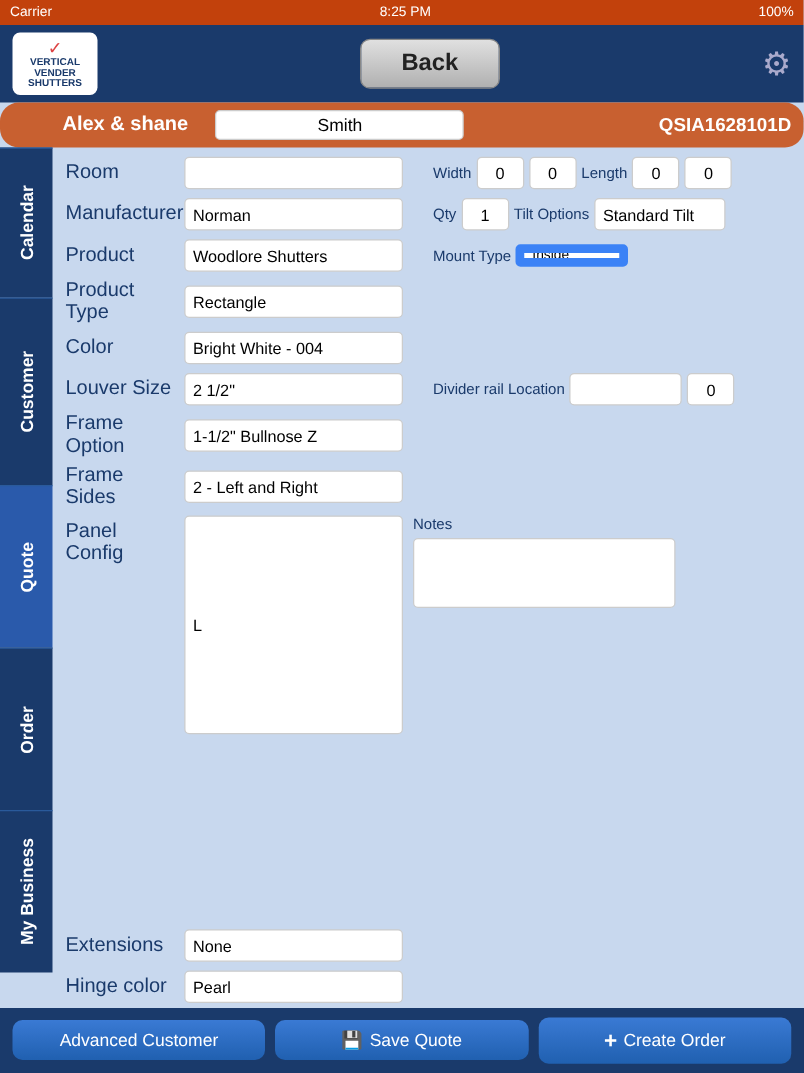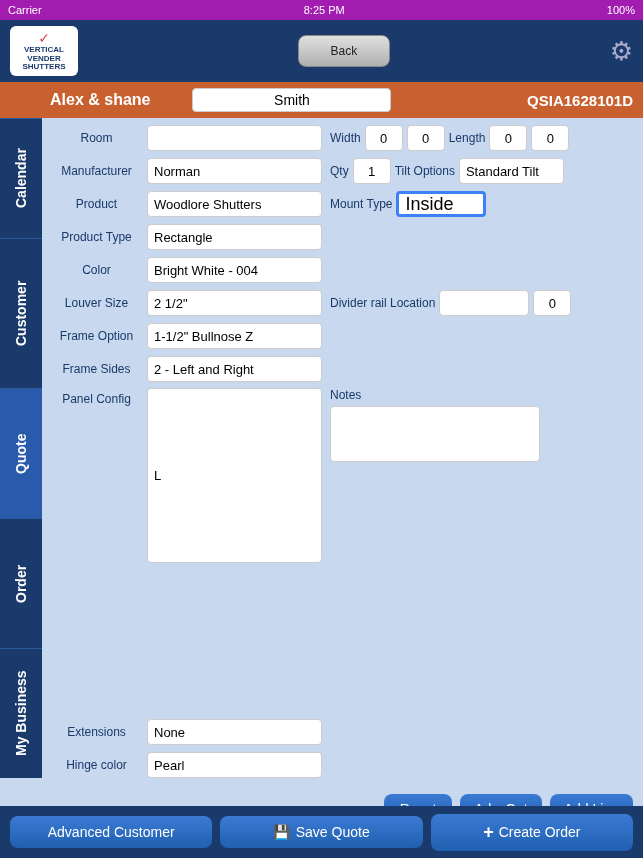--- a/index.html
+++ b/index.html
@@ -8,21 +8,21 @@
       height: 858px;
       font-family: -apple-system, 'Helvetica Neue', Arial, sans-serif;
       font-size: 13px;
       background: #c8d8ee;
       overflow: hidden;
       position: relative;
     }
 
     
     .status-bar {
-      background: #a21caf;
+      background: #c2410c;
       color: #fff;
       font-size: 11px;
       display: flex;
       justify-content: space-between;
       align-items: center;
       padding: 2px 8px;
       height: 20px;
     }
 
     
@@ -55,42 +55,43 @@
     .logo-check {
       color: #d44;
       font-size: 14px;
     }
 
     .back-btn {
       background: linear-gradient(to bottom, #e0e0e0, #b0b0b0);
       border: 1px solid #888;
       border-radius: 8px;
       padding: 8px 32px;
-      font-size: 12px;
-      font-weight: 400;
+      font-size: 19px;
+      font-weight: 700;
       color: #222;
       cursor: pointer;
     }
 
     .gear-btn {
       background: none;
       border: none;
       cursor: pointer;
       color: #aac;
       font-size: 26px;
     }
 
     
     .customer-header {
       background: #c86030;
       display: flex;
       align-items: center;
       padding: 6px 10px 6px 50px;
       height: 36px;
-      gap: 22px;
+      gap: 2px;
+      border-radius: 15px;
     }
     .customer-name {
       color: #fff;
       font-size: 16px;
       font-weight: bold;
       flex: 0 0 auto;
       margin-right: 20px;
     }
     .customer-smith {
       background: #fff;
@@ -156,43 +157,43 @@
 
     .form-row {
       display: flex;
       align-items: center;
       margin-bottom: 5px;
       min-height: 28px;
     }
 
     .form-label {
       color: #1a3a6b;
-      font-size: 12px;
-      text-align: center;
+      font-size: 16px;
+      text-align: left;
       width: 95px;
       flex: 0 0 95px;
       padding-right: 6px;
     }
 
     .form-input {
       background: #fff;
       border: 1px solid #ccc;
       border-radius: 4px;
       padding: 4px 6px;
       font-size: 13px;
       height: 26px;
       flex: 0 0 175px;
       width: 175px;
     }
 
     
     .right-fields {
       display: flex;
       align-items: center;
-      margin-left: 8px;
+      margin-left: 24px;
       gap: 4px;
       flex: 1;
     }
 
     .right-label {
       color: #1a3a6b;
       font-size: 12px;
       white-space: nowrap;
     }
 
@@ -202,25 +203,25 @@
       border-radius: 4px;
       padding: 2px 4px;
       font-size: 13px;
       height: 26px;
       width: 38px;
       text-align: center;
     }
 
     .medium-input {
       background: #fff;
-      border: 3px solid #3b82f6;
+      border: 7px solid #3b82f6;
       border-radius: 4px;
       padding: 2px 6px;
-      font-size: 18px;
-      height: 26px;
+      font-size: 11px;
+      height: 16px;
       width: 90px;
     }
 
     .tilt-input {
       background: #fff;
       border: 1px solid #ccc;
       border-radius: 4px;
       padding: 2px 6px;
       font-size: 13px;
       height: 26px;

